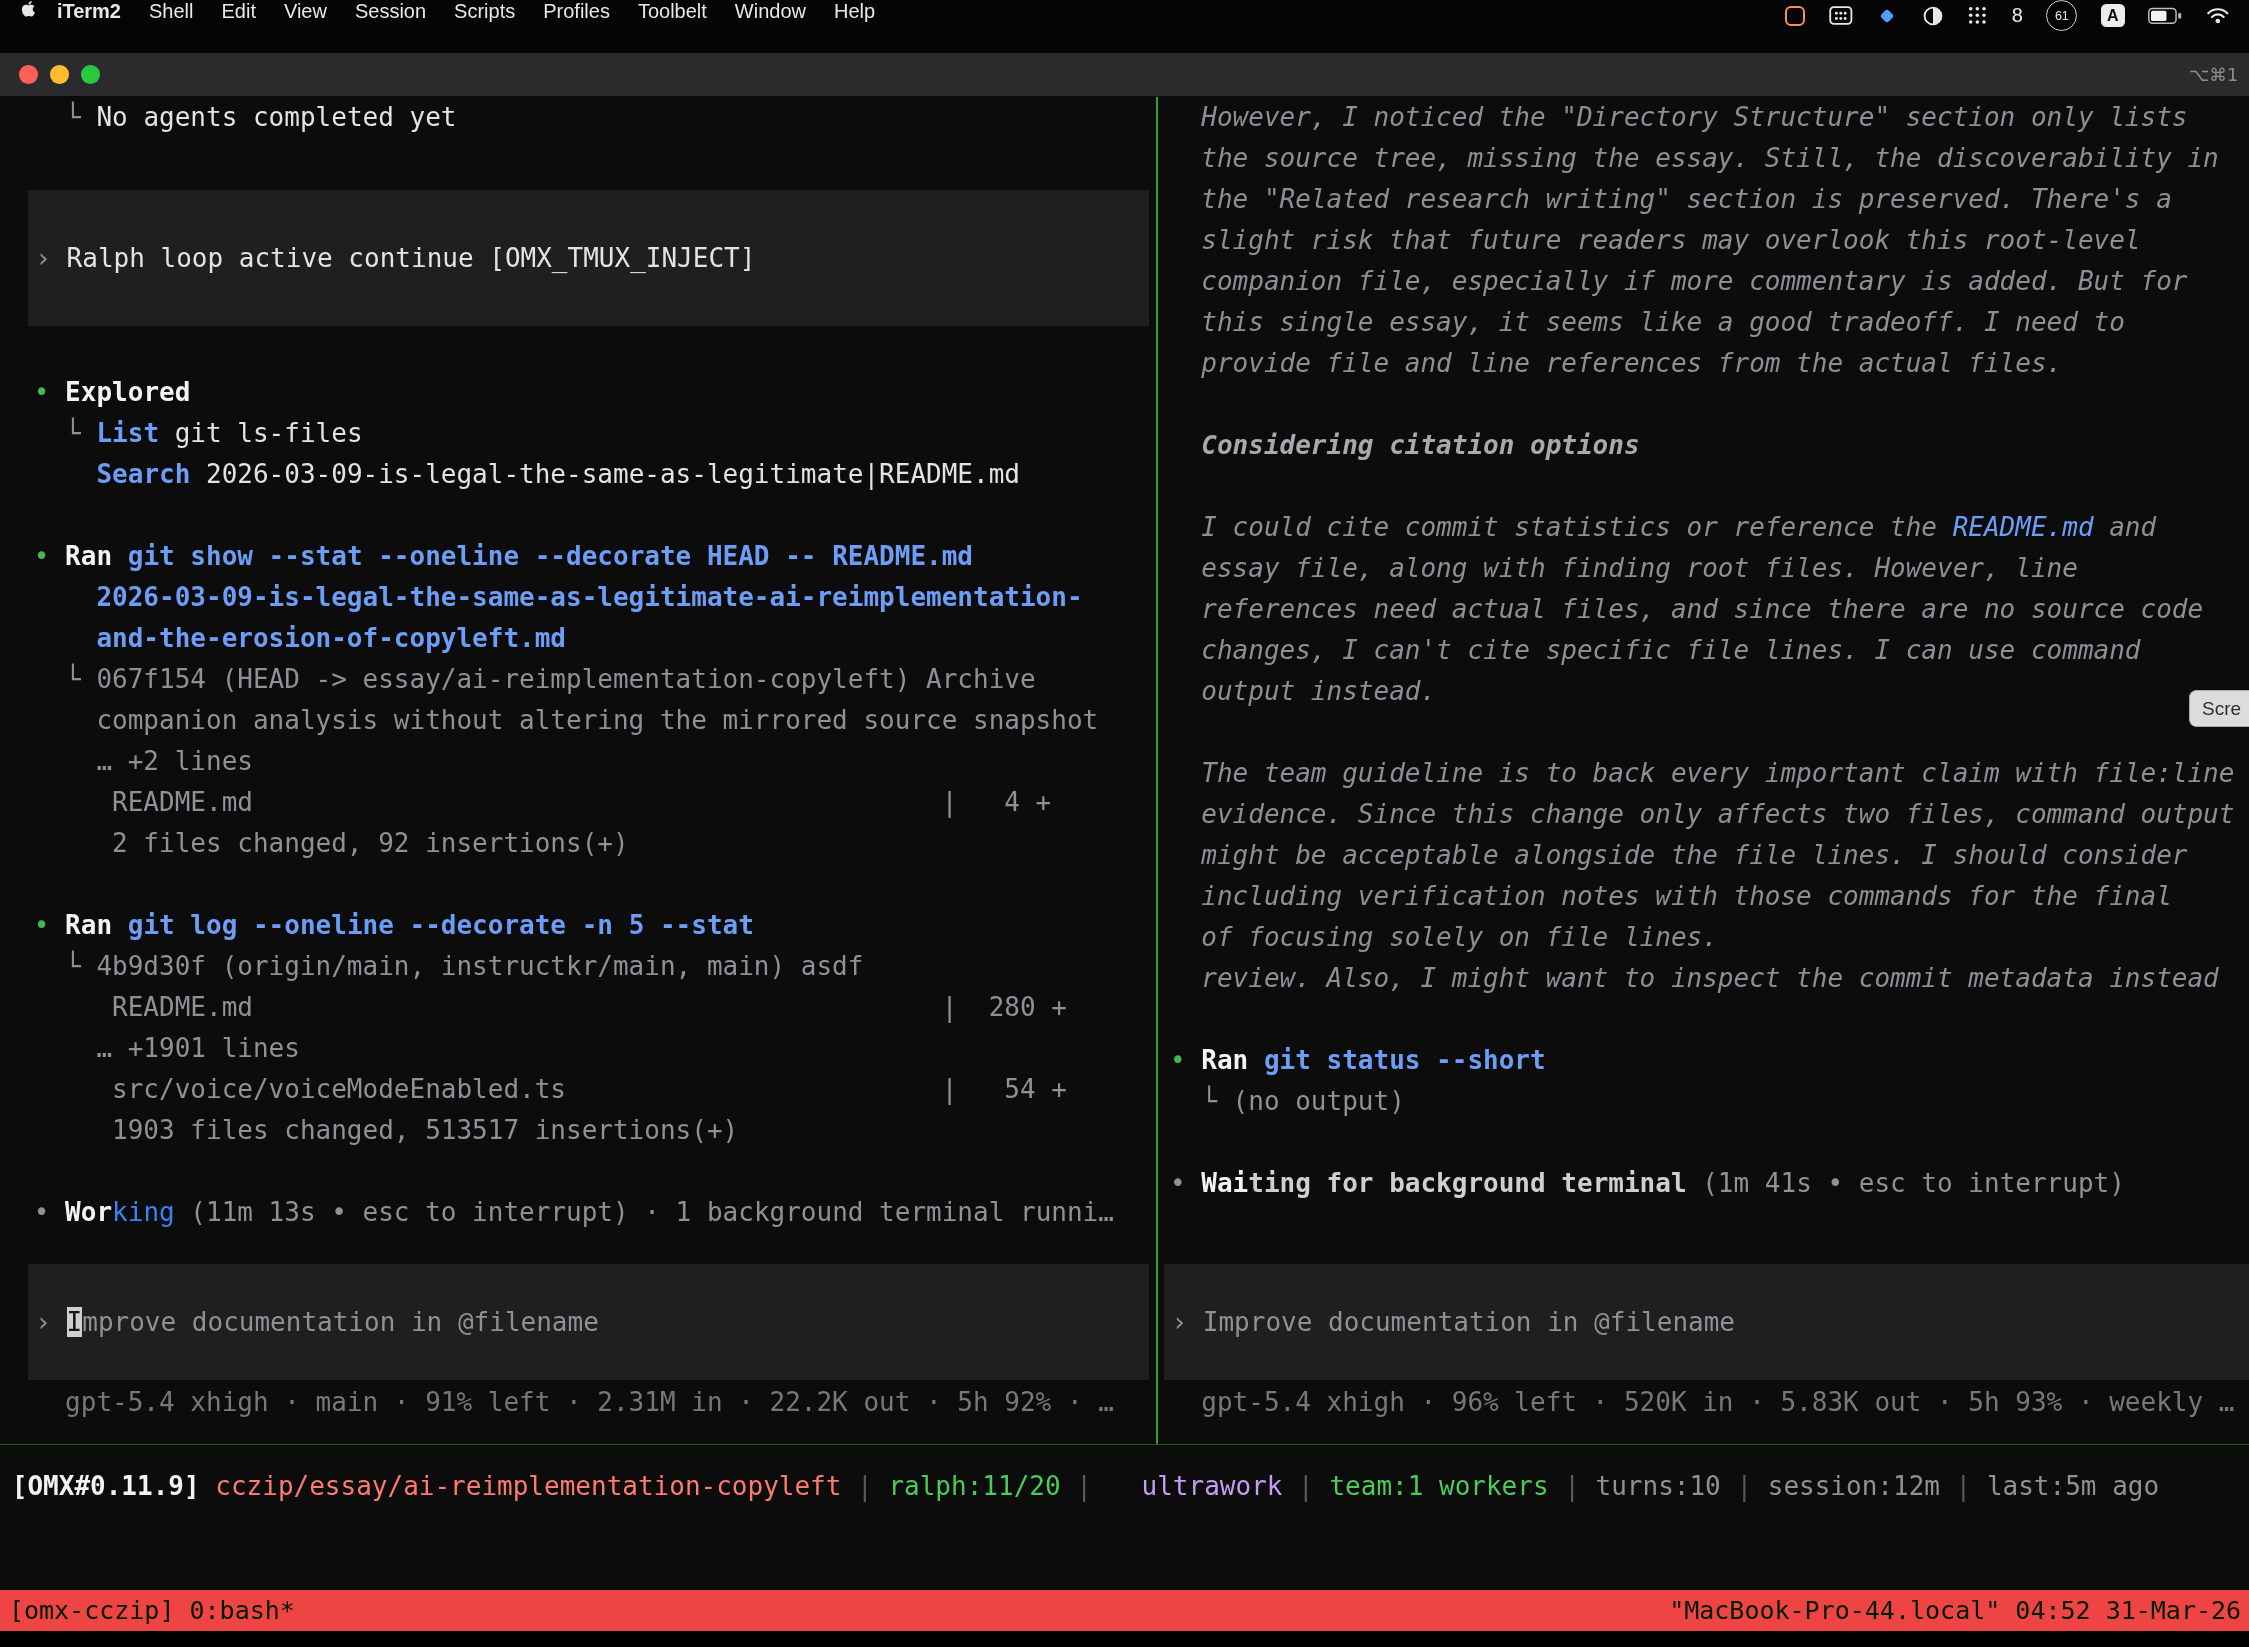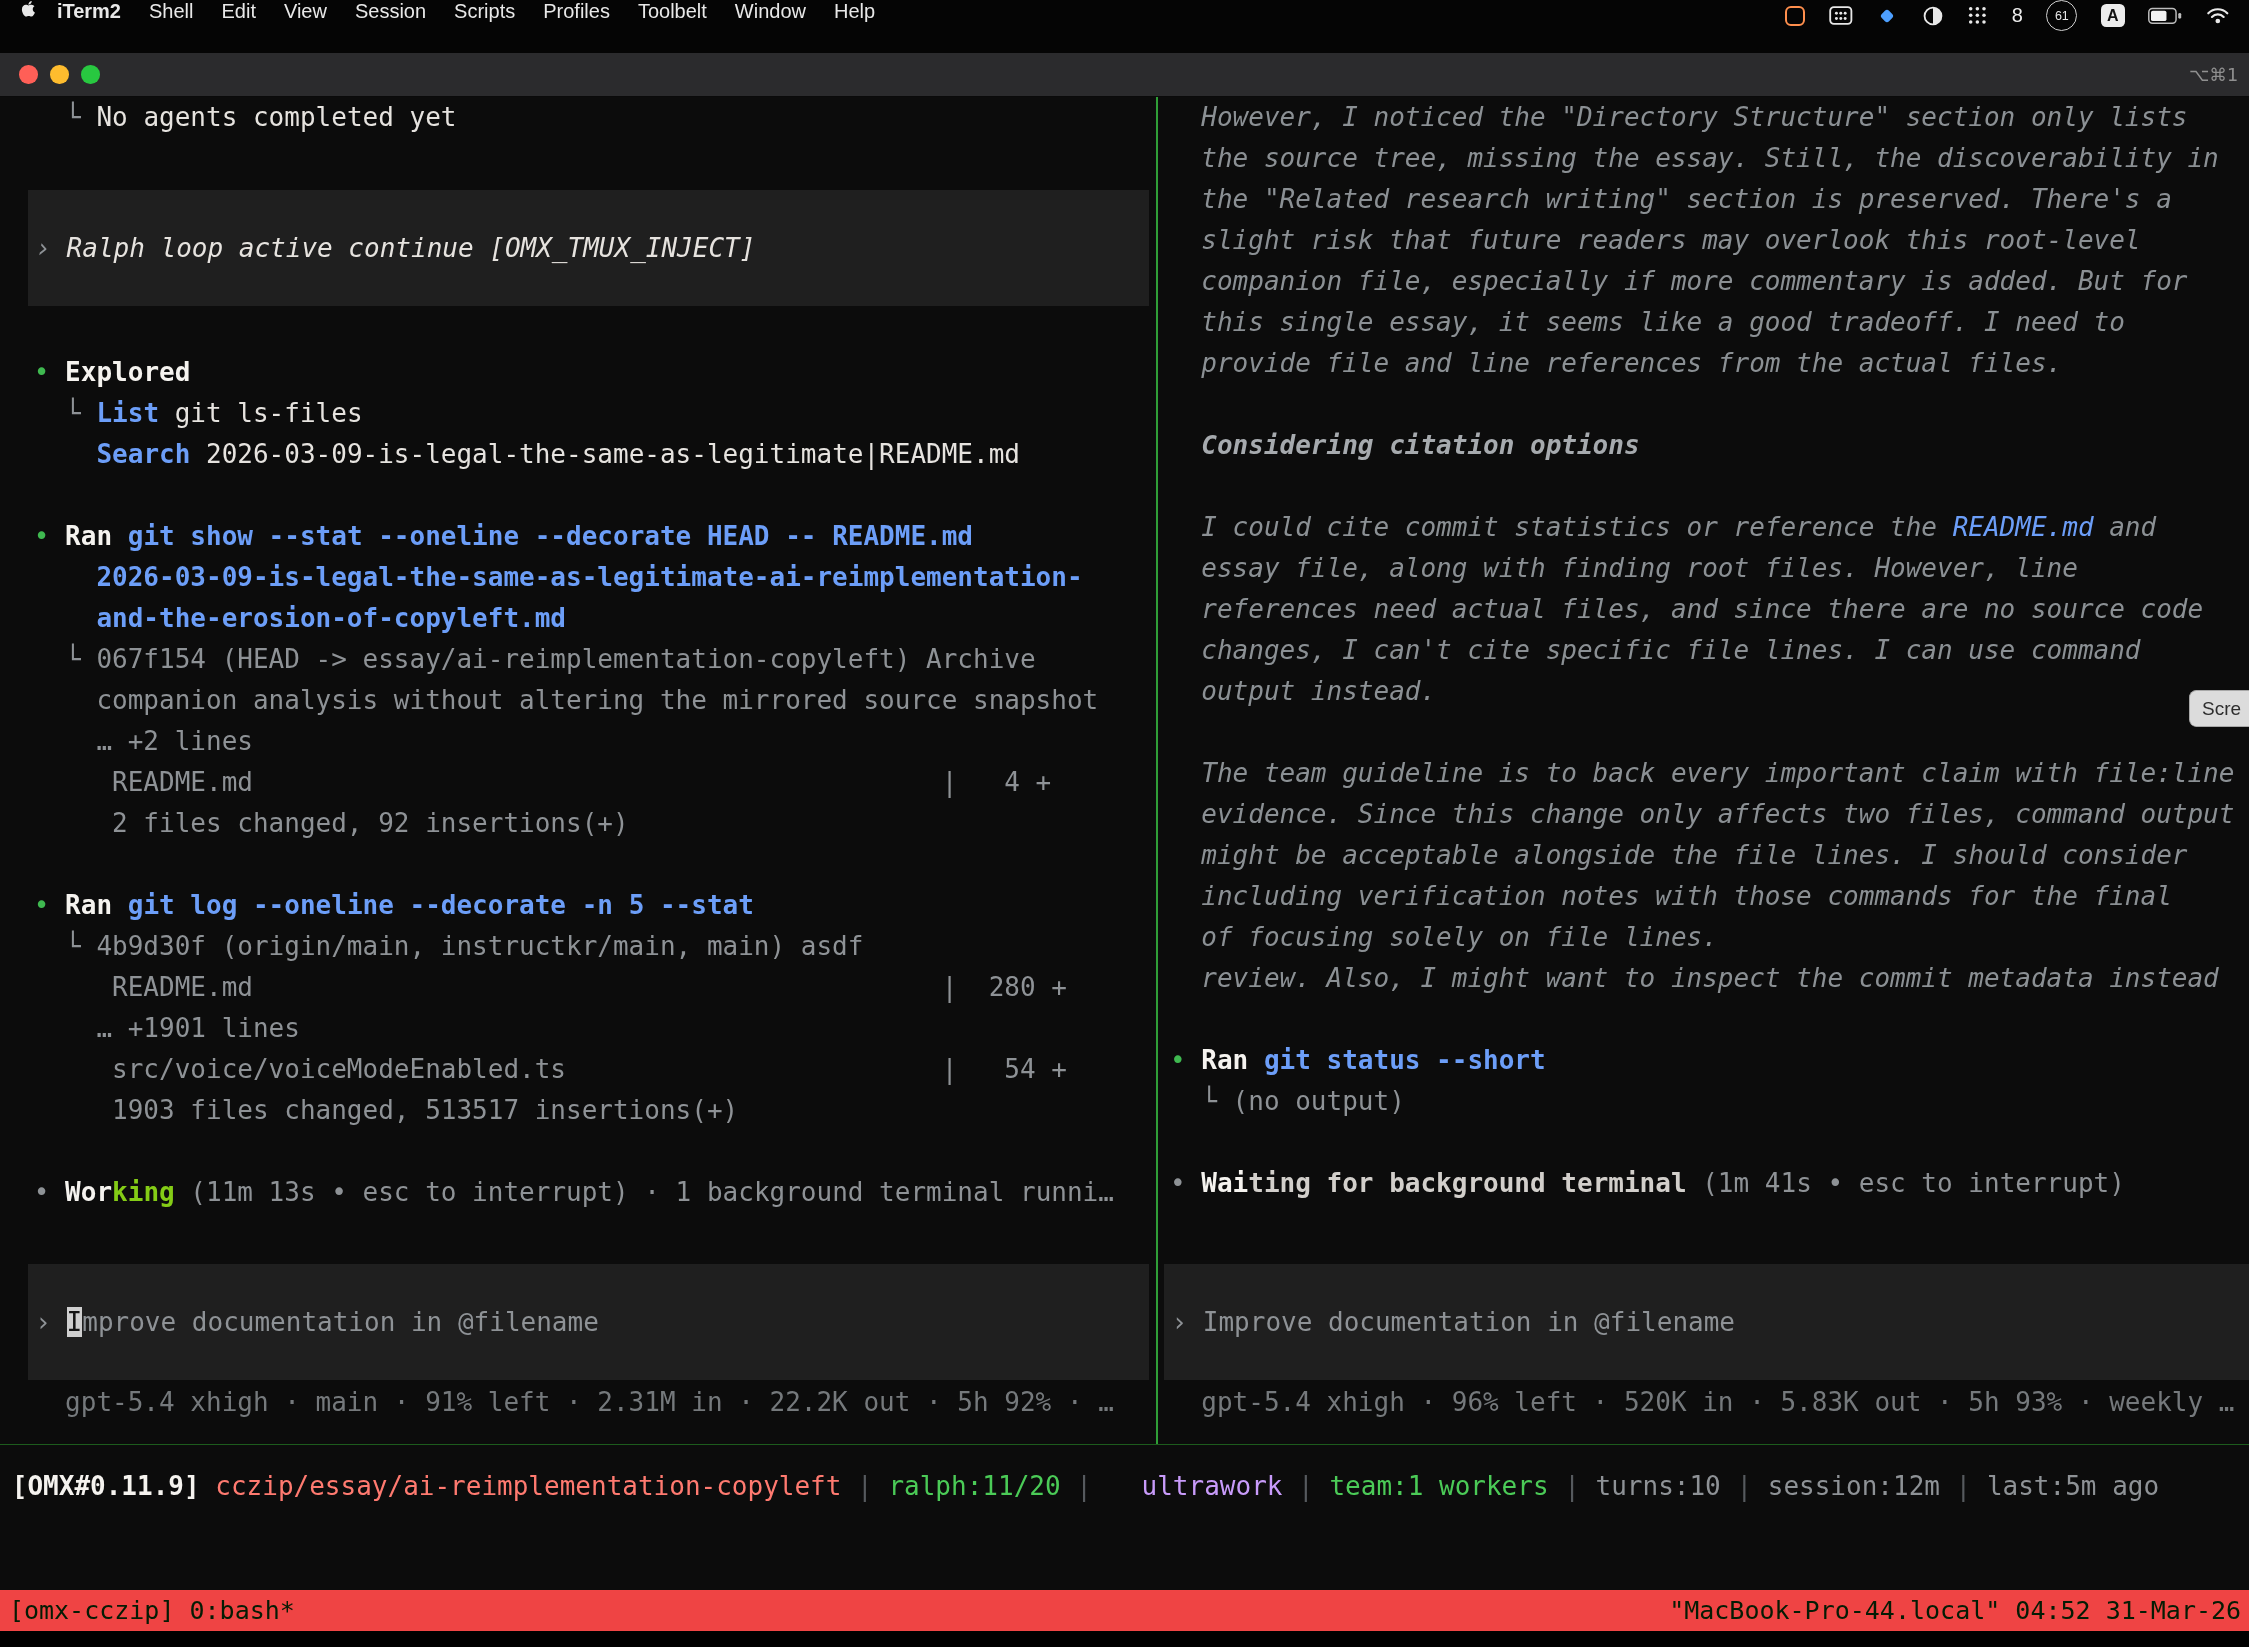--- a/index.html
+++ b/index.html
@@ -52,40 +52,40 @@
     border-bottom:1.5px solid #1d5c1d; }
   .pane { position:relative; overflow:hidden; }
   .pane-left { width:1134px;margin-left:22px; }
   .divider { width:2.2px; background:#2f9e37; }
   .pane-right { flex:1; }
 
   .pane-content { padding-left:11.8px; }
   .line { height:41px; line-height:41px; white-space:pre; font-size:26px; color:#8e9296; }
 
   .inject-box {
-    margin:52px 7.4px 46px -5.9px; background:#1f1f1f; height:116px;
-    display:flex; align-items:center; padding-left:7.4px;font-style:italic;
+    margin:52px 7.4px 46px -5.9px; background:#1f1f1f; height:136px;
+    display:flex; align-items:center; padding-left:7.4px;
   }
   .input-box {
     position:absolute; left:5.9px; top:1167px; height:116px; background:#1f1f1f;
     display:flex; align-items:center; padding-left:7.4px;
   }
   .pane-left .input-box { right:7.4px; }
   .pane-right .input-box { right:0; }
   .status-line {
     position:absolute; top:1285px; left:11.8px; right:0; height:41px; line-height:41px;
     white-space:pre; font-size:26px; color:#75797c;
   }
 
   
   .s-w   { color:#e6e3df; }
   .s-wb  { color:#f5f3ef; font-weight:bold; }
   .s-wb2 { color:#d2cfcb; font-weight:bold;margin-top:7px; }
   .s-g   { color:#8e9296; }
-  .s-gb  { color:#84cc16; font-weight:bold;text-align:center; }
+  .s-gb  { color:#3b82f6; font-weight:normal;text-align:center; }
   .s-cmd { color:#6c9ef8; font-weight:bold; }
   .s-bi  { color:#6c9ef8; font-style:italic; }
   .s-grn { color:#3fb950; }
   .s-gi  { color:#8b9094; font-style:italic; }
   .s-gib { color:#a6aaae; font-style:italic; font-weight:bold; }
   .s-cur { background:#cfcfcf; color:#141414; }
   .s-red { color:#ff7a70; }
   .s-grn2{ color:#4bcb57; }
   .s-mag { color:#c89bfa;margin-left:34px; }
   .s-sep { color:#565a5e; }

